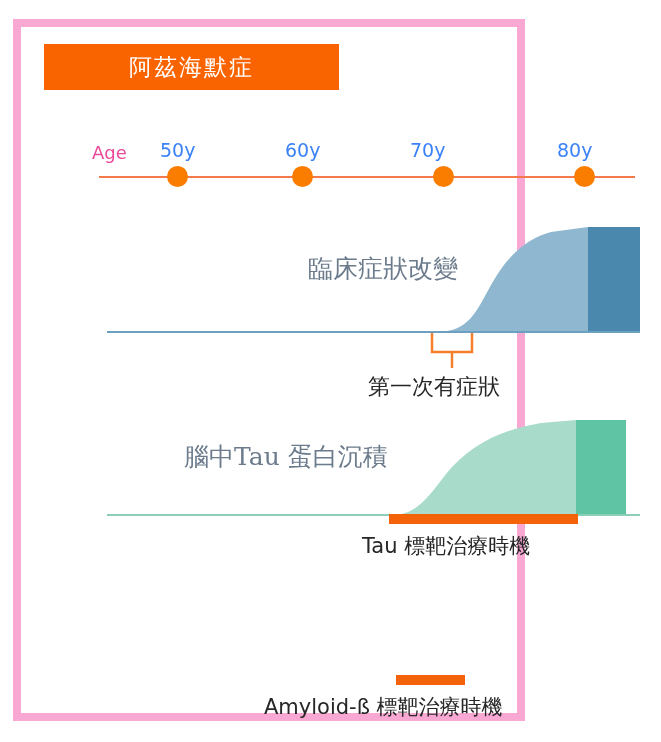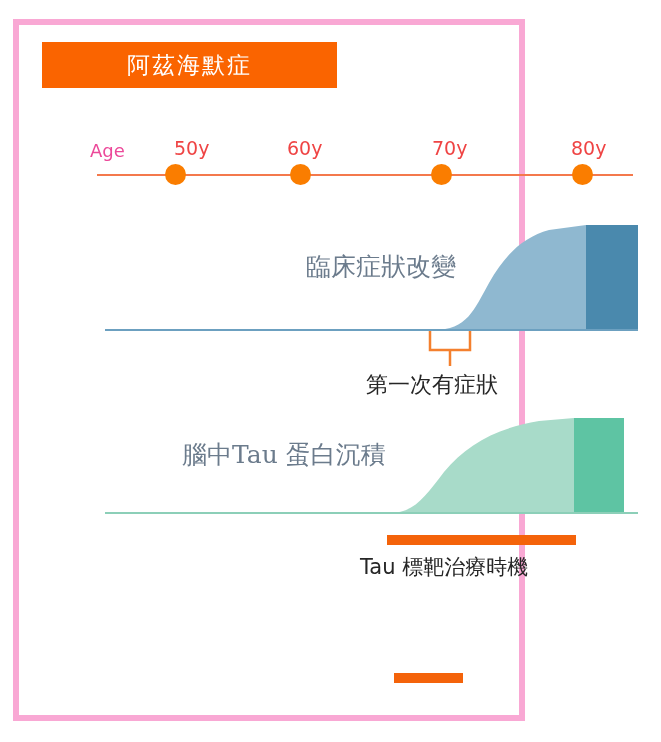--- a/index.html
+++ b/index.html
@@ -13,21 +13,21 @@
     font-family: "Liberation Sans", sans-serif;
     overflow: hidden;
   }
 
   #card {
     position: absolute;
     left: 13px;
     top: 19px;
     width: 512px;
     height: 702px;
-    border: 6px solid #f9a8d4;
+    border: 8px solid #f9a8d4;
     box-sizing: border-box;
     background: #ffffff;
   }
 
   
   #title-bar {
     position: absolute;
     left: 23px;
     top: 17px;
     width: 295px;
@@ -64,25 +64,24 @@
     position: absolute;
     width: 21px;
     height: 21px;
     border-radius: 50%;
     background: #fa7d00;
     top: 44px;
   }
   .axis-label {
     position: absolute;
     font-size: 19px;
-    color: #ef4444;
+    color: #3b82f6;
     font-family: "DejaVu Sans", sans-serif;
     top: 17px;
     white-space: nowrap;
-    margin-left: 16px;
   }
   #age-word {
     position: absolute;
     font-size: 18px;
     color: #ec4899;
     font-family: "DejaVu Sans", sans-serif;
     top: 20px;
     left: 71px;
   }
 
@@ -139,24 +138,24 @@
   </div>
 
   <div id="age-axis">
     <div id="axis-line"></div>
     <div id="age-word">Age</div>
 
     <div class="axis-dot" style="left:146px;"></div>
     <div class="axis-label" style="left:139px;">50y</div>
 
     <div class="axis-dot" style="left:271px;"></div>
-    <div class="axis-label" style="left:252px;">60y</div>
+    <div class="axis-label" style="left:264px;">60y</div>
 
     <div class="axis-dot" style="left:412px;"></div>
-    <div class="axis-label" style="left:397px;">70y</div>
+    <div class="axis-label" style="left:389px;">70y</div>
 
     <div class="axis-dot" style="left:553px;"></div>
     <div class="axis-label" style="left:536px;">80y</div>
   </div>
 
   <div class="panel" style="top:180px;height:155px;">
     <svg width="631" height="155">
 
       <path d="M 86 125 L 415 125 C 448 125 455 105 470 78 C 487 48 505 32 530 25 L 567 20 L 567 125 Z" fill="#8fb8d0"></path>
 
@@ -176,23 +175,24 @@
     <div class="series-label" style="left:163px;top:38px;">腦中Tau 蛋白沉積</div>
   </div>
 
   <div class="panel" style="top:300px;height:80px;">
     <svg width="631" height="80">
       <path d="M 411 6 L 411 25 L 451 25 L 451 6 M 431 25 L 431 41" stroke="#f4802e" stroke-width="2.5" fill="none" stroke-linecap="butt"></path>
     </svg>
     <div class="callout-text" style="left:347px;top:45px;">第一次有症狀</div>
   </div>
 
-  <div class="panel" style="top:510px;height:60px;">
+  <div class="panel" style="top:487px;height:60px;">
     <div class="therapy-bar" style="left:368px;top:0px;width:189px;"></div>
     <div class="therapy-label" style="left:341px;top:18px;">Tau 標靶治療時機</div>
   </div>
 
 
   <div class="panel" style="top:648px;height:60px;">
     <div class="therapy-bar" style="left:375px;top:0px;width:69px;"></div>
+    <div class="therapy-label" style="left:243px;top:18px;">Amyloid-ß 標靶治療時機</div>
   </div>
 
 </div>
 
 </body></html>

